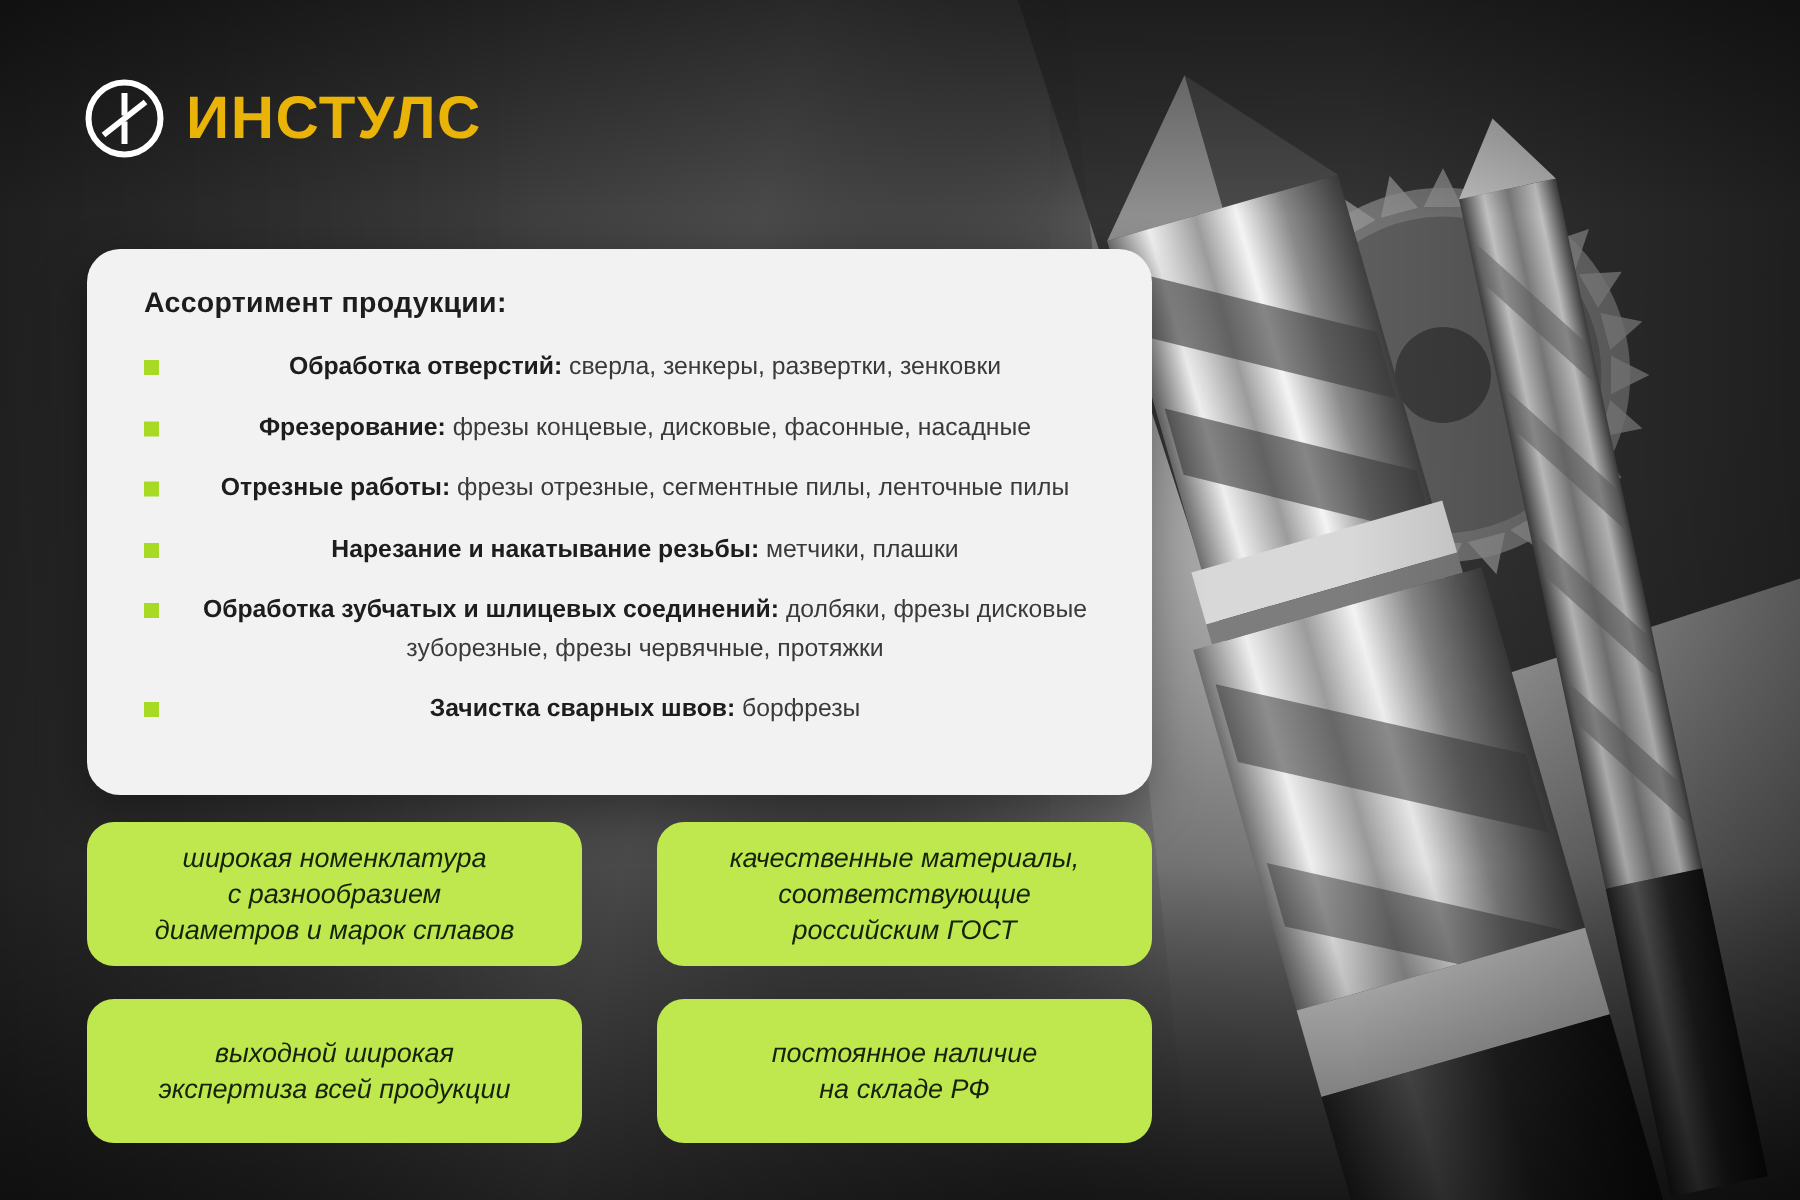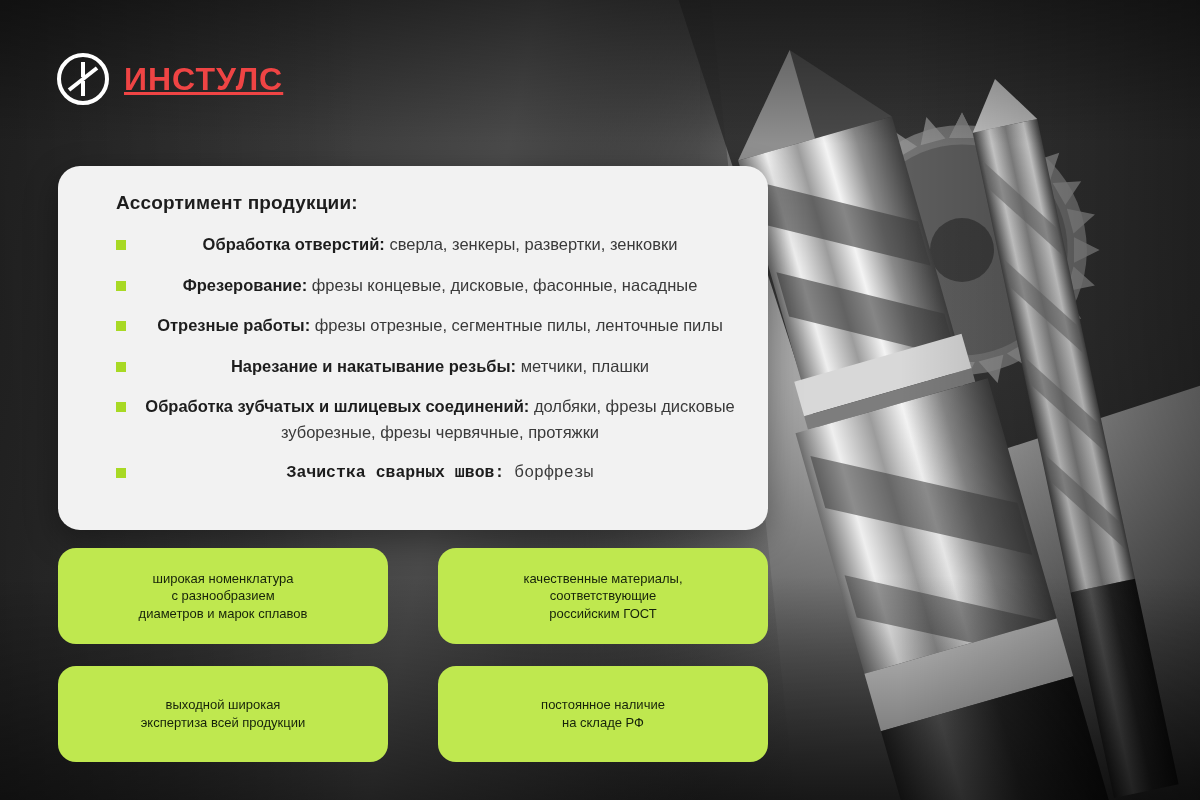--- a/index.html
+++ b/index.html
@@ -76,58 +76,57 @@
     position: absolute;
     top: 52px;
     left: 56px;
     display: flex;
     align-items: center;
     gap: 14px;
     z-index: 6;
   }
   .logo-mark { width: 54px; height: 54px; }
   .logo-text {
-    font-size: 32px;
+    font-size: 40px;
     font-weight: bold;
-    color: #ef4444;
+    color: #eab308;
     letter-spacing: 1px;
     line-height: 1;
-    text-decoration: underline;
   }
 
   
   .card {
     position: absolute;
     top: 166px;
     left: 58px;
     width: 710px;
     background: #f2f2f2;
     border-radius: 22px;
-    padding: 26px 30px 24px 58px;
+    padding: 26px 30px 24px 38px;
     z-index: 5;
     box-shadow: 0 10px 32px rgba(0,0,0,.35);
   }
   .card-title {
     font-size: 19px;
     font-weight: bold;
     color: #1d1d1d;
     margin-bottom: 18px;
     letter-spacing: .2px;
   }
   .list { list-style: none; }
   .list li {
     position: relative;
     padding-left: 26px;
     margin-bottom: 15px;
     font-size: 16.5px;
     line-height: 1.55;
     color: #3a3a3a;
     text-align: center;
   }
-  .list li:last-child { margin-bottom: 20px; font-family: Liberation Mono, monospace; }
+  .list li:last-child { margin-bottom: 20px; }
   .bullet {
     position: absolute;
     left: 0;
     top: 8px;
     width: 10px;
     height: 10px;
     background: #a8d924;
     display: block;
   }
   .list b {
@@ -162,22 +161,23 @@
   .adv-card {
     background: #bfe84f;
     border-radius: 18px;
     height: 96px;
     display: flex;
     align-items: center;
     justify-content: center;
     text-align: center;
     padding: 8px 14px;
     color: #16230a;
-    font-size: 13px;
+    font-size: 18px;
     line-height: 1.35;
+    font-style: italic;
   }
   .adv-card span { display: block; }
 </style>
 </head>
 <body>
 
 <div id="poster">
 
   <div class="bg-base"></div>
   <div class="bg-diag-dark"></div>

